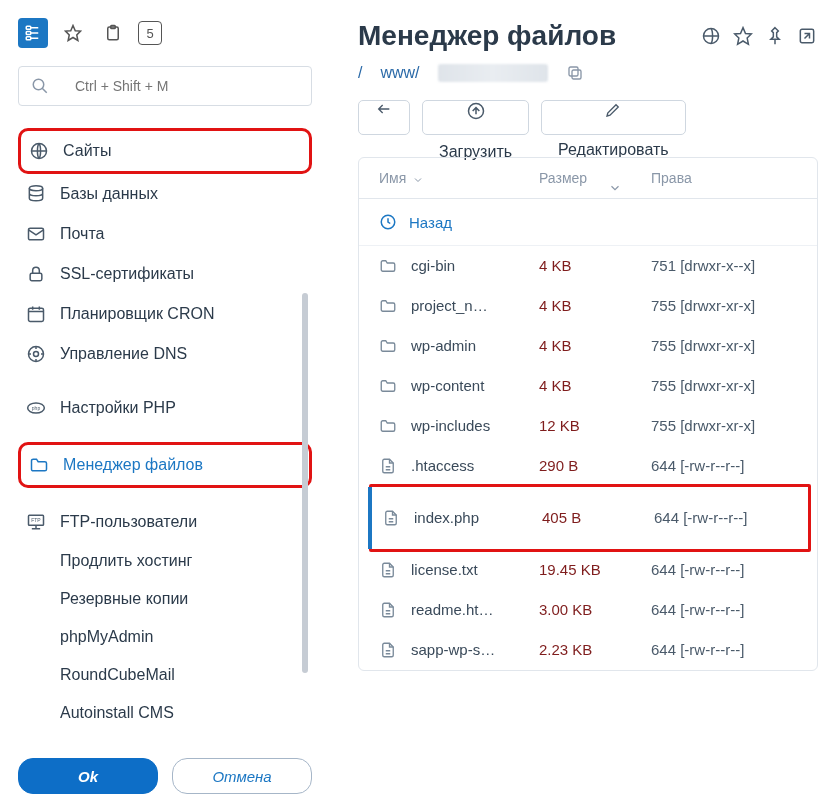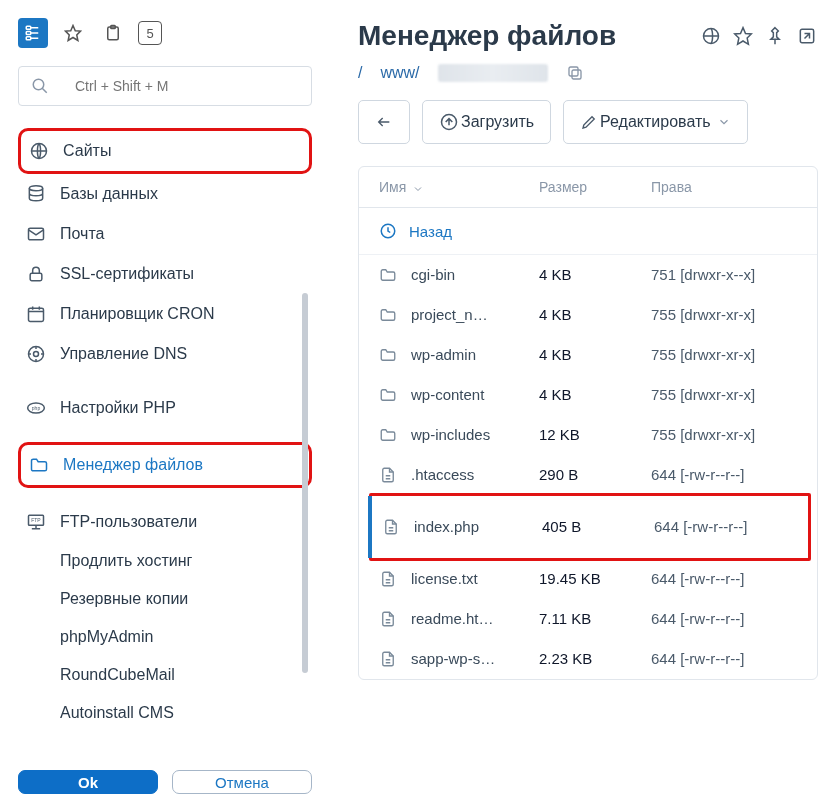--- a/index.html
+++ b/index.html
@@ -101,27 +101,28 @@
     background: #c6ccd4;
     border-radius: 3px;
   }
   .bottom-buttons {
     display: flex;
     gap: 14px;
     padding: 10px 0 14px 0;
   }
   .btn {
     flex: 1;
-    height: 24px;
-    border-radius: 7px;
+    height: 36px;
+    border-radius: 15px;
     font-size: 15px;
     display: flex;
     align-items: center;
     justify-content: center;
     cursor: pointer;
+    font-style: italic;
   }
   .btn-primary {
     background: #0d6ec7;
     color: #fff;
     font-weight: 600;
     border: 1px solid #0d6ec7;
   }
   .btn-secondary {
     background: #fff;
     color: #1c77c3;
@@ -175,28 +176,29 @@
     filter: blur(1px);
   }
   .toolbar {
     display: flex;
     gap: 12px;
     margin-bottom: 22px;
   }
   .tool-btn {
     border: 1px solid #cfd7e0;
     border-radius: 5px;
-    height: 44px;
-    display: flex;
-    align-items: center;
-    gap: 2px;
+    height: 35px;
+    display: flex;
+    align-items: center;
+    gap: 22px;
     padding: 0 16px;
     font-size: 16px;
     color: #2b3a4a;
     cursor: pointer;
+    flex-direction: column;
   }
   .tool-btn.icon-only { padding: 0 14px; }
   .tool-btn .chev { margin-left: 4px; color: #8a97a8; }
 
   .table {
     border: 1px solid #e1e6ec;
     border-radius: 6px;
     overflow: hidden;
   }
   .thead {
@@ -227,21 +229,21 @@
     position: relative;
   }
   .row .file-icon {
     width: 20px;
     margin-right: 12px;
     color: #7a8a9a;
     display: flex;
     align-items: center;
   }
   .row .fname { flex: 0 0 128px; overflow: hidden; text-overflow: ellipsis; white-space: nowrap; }
-  .row .fsize { flex: 0 0 112px; color: #0f172a; }
+  .row .fsize { flex: 0 0 112px; color: #7f1d1d; }
   .row .fperm { flex: 1; color: #4a5a6a; white-space: nowrap; }
   .row.selected::before {
     content: "";
     position: absolute;
     left: -4px;
     top: 0;
     bottom: 0;
     width: 4px;
     background: #1c77c3;
   }
@@ -602,21 +604,21 @@
         </div>
         <div class="row">
           <span class="file-icon">
             <svg width="18" height="18" viewBox="0 0 24 24" fill="none" stroke="currentColor" stroke-width="1.8">
               <path d="M14 3H7a2 2 0 0 0-2 2v14a2 2 0 0 0 2 2h10a2 2 0 0 0 2-2V8z"></path>
               <path d="M14 3v5h5"></path>
               <path d="M9 13h6M9 17h6"></path>
             </svg>
           </span>
           <span class="fname">readme.ht…</span>
-          <span class="fsize">7.11 KB</span>
+          <span class="fsize">3.00 KB</span>
           <span class="fperm">644 [-rw-r--r--]</span>
         </div>
         <div class="row">
           <span class="file-icon">
             <svg width="18" height="18" viewBox="0 0 24 24" fill="none" stroke="currentColor" stroke-width="1.8">
               <path d="M14 3H7a2 2 0 0 0-2 2v14a2 2 0 0 0 2 2h10a2 2 0 0 0 2-2V8z"></path>
               <path d="M14 3v5h5"></path>
               <path d="M9 13h6M9 17h6"></path>
             </svg>
           </span>

